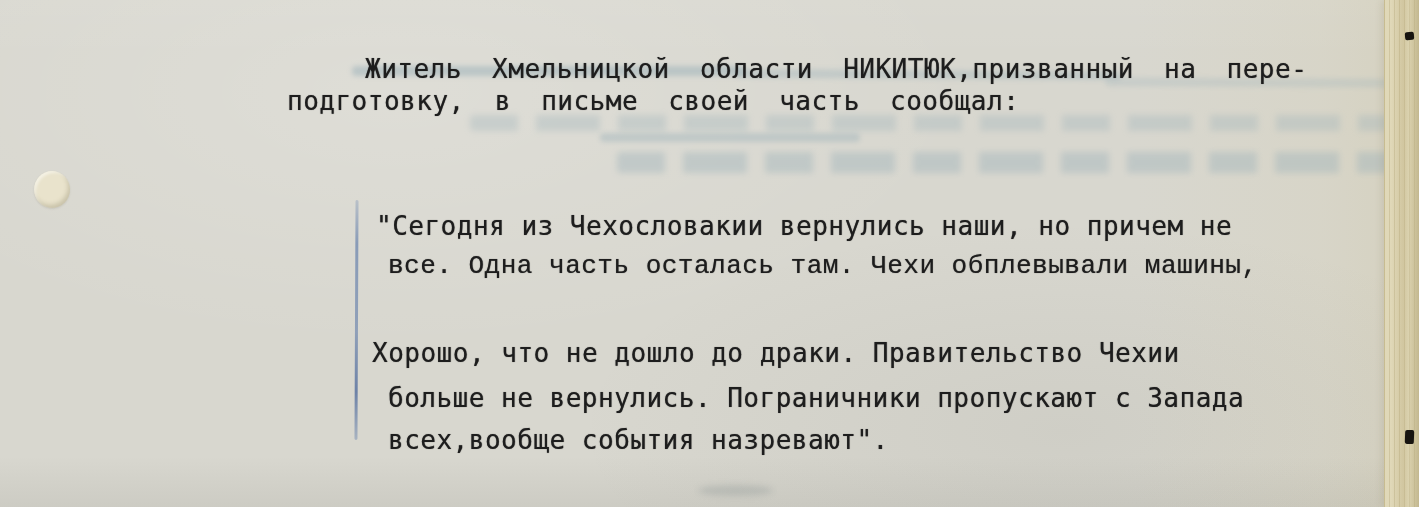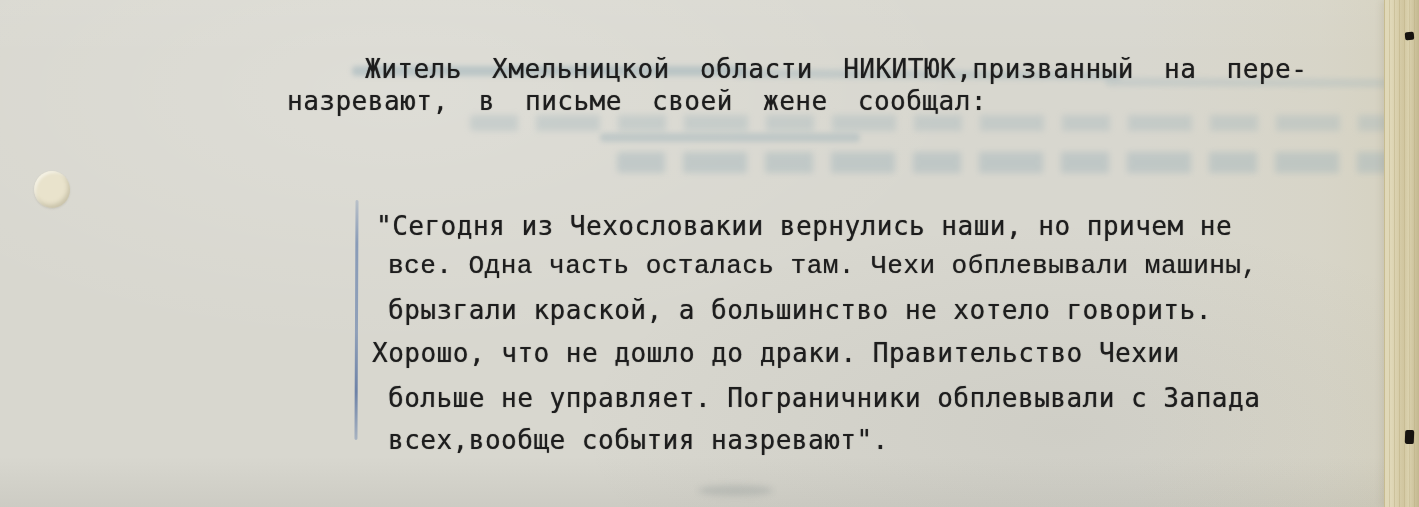--- a/index.html
+++ b/index.html
@@ -78,29 +78,28 @@
   <div class="ghost" style="left:736px; top:70px; width:385px; height:9px; opacity:.40; transform:rotate(0.35deg);"></div>
   <div class="ghost" style="left:1105px; top:78px; width:290px; height:9px; opacity:.28; transform:rotate(0.3deg);"></div>
   <div class="ghost blobs" style="left:470px; top:115px; width:920px; height:16px; opacity:.34;"></div>
   <div class="ghost" style="left:600px; top:133px; width:260px; height:9px; opacity:.45;"></div>
   <div class="ghost blobs" style="left:617px; top:152px; width:800px; height:21px; opacity:.42;"></div>
   <div class="smear" style="left:698px; top:485px; width:75px; height:11px;"></div>
 
   <div class="punch-hole"></div>
 
   <div class="line intro" style="left:365px; top:26px;margin-top:28px;">Житель Хмельницкой области НИКИТЮК,призванный на пере-</div>
-  <div class="line intro" style="left:287px; top:86px;">назревают, в письме своей жене сообщал:</div>
+  <div class="line intro" style="left:287px; top:86px;">подготовку, в письме своей часть сообщал:</div>
 
   <div class="quote-rule"></div>
 
   <div class="line quote" style="left:376px; top:211px;">"Сегодня из Чехословакии вернулись наши, но причем не</div>
   <div class="line quote" style="left:388px; top:251px;font-family:Liberation Mono, monospace;">все. Одна часть осталась там. Чехи обплевывали машины,</div>
-  <div class="line quote" style="left:388px; top:295px;">брызгали краской, а большинство не хотело говорить.</div>
   <div class="line quote" style="left:372px; top:338px;">Хорошо, что не дошло до драки. Правительство Чехии</div>
-  <div class="line quote" style="left:388px; top:383px;">больше не управляет. Пограничники обплевывали с Запада</div>
+  <div class="line quote" style="left:388px; top:383px;">больше не вернулись. Пограничники пропускают с Запада</div>
   <div class="line quote" style="left:388px; top:425px;">всех,вообще события назревают".</div>
 
   <div class="page-edge">
     <div class="edge-mark" style="top:32px; height:8px; transform:rotate(-4deg);"></div>
     <div class="edge-mark" style="top:430px; height:14px; transform:rotate(2deg);"></div>
   </div>
 
 </div>
 
 </body></html>

